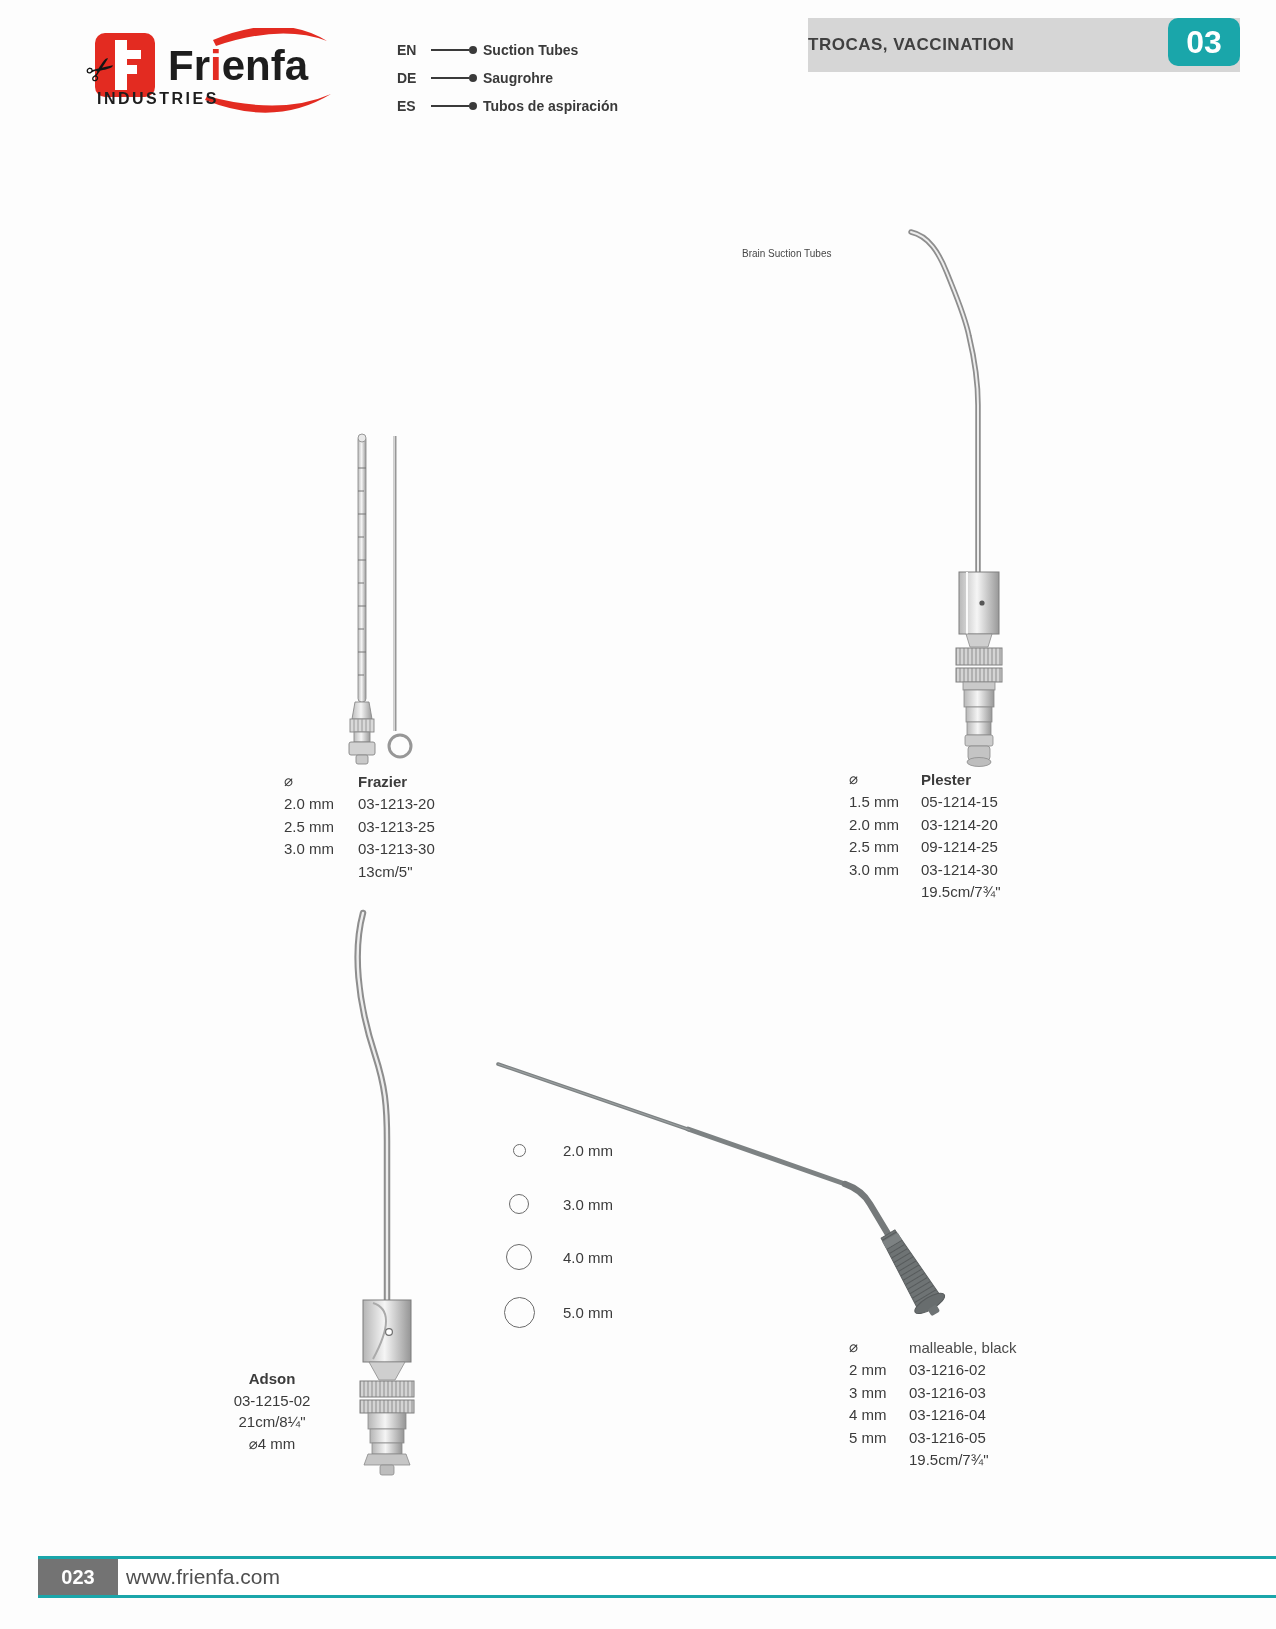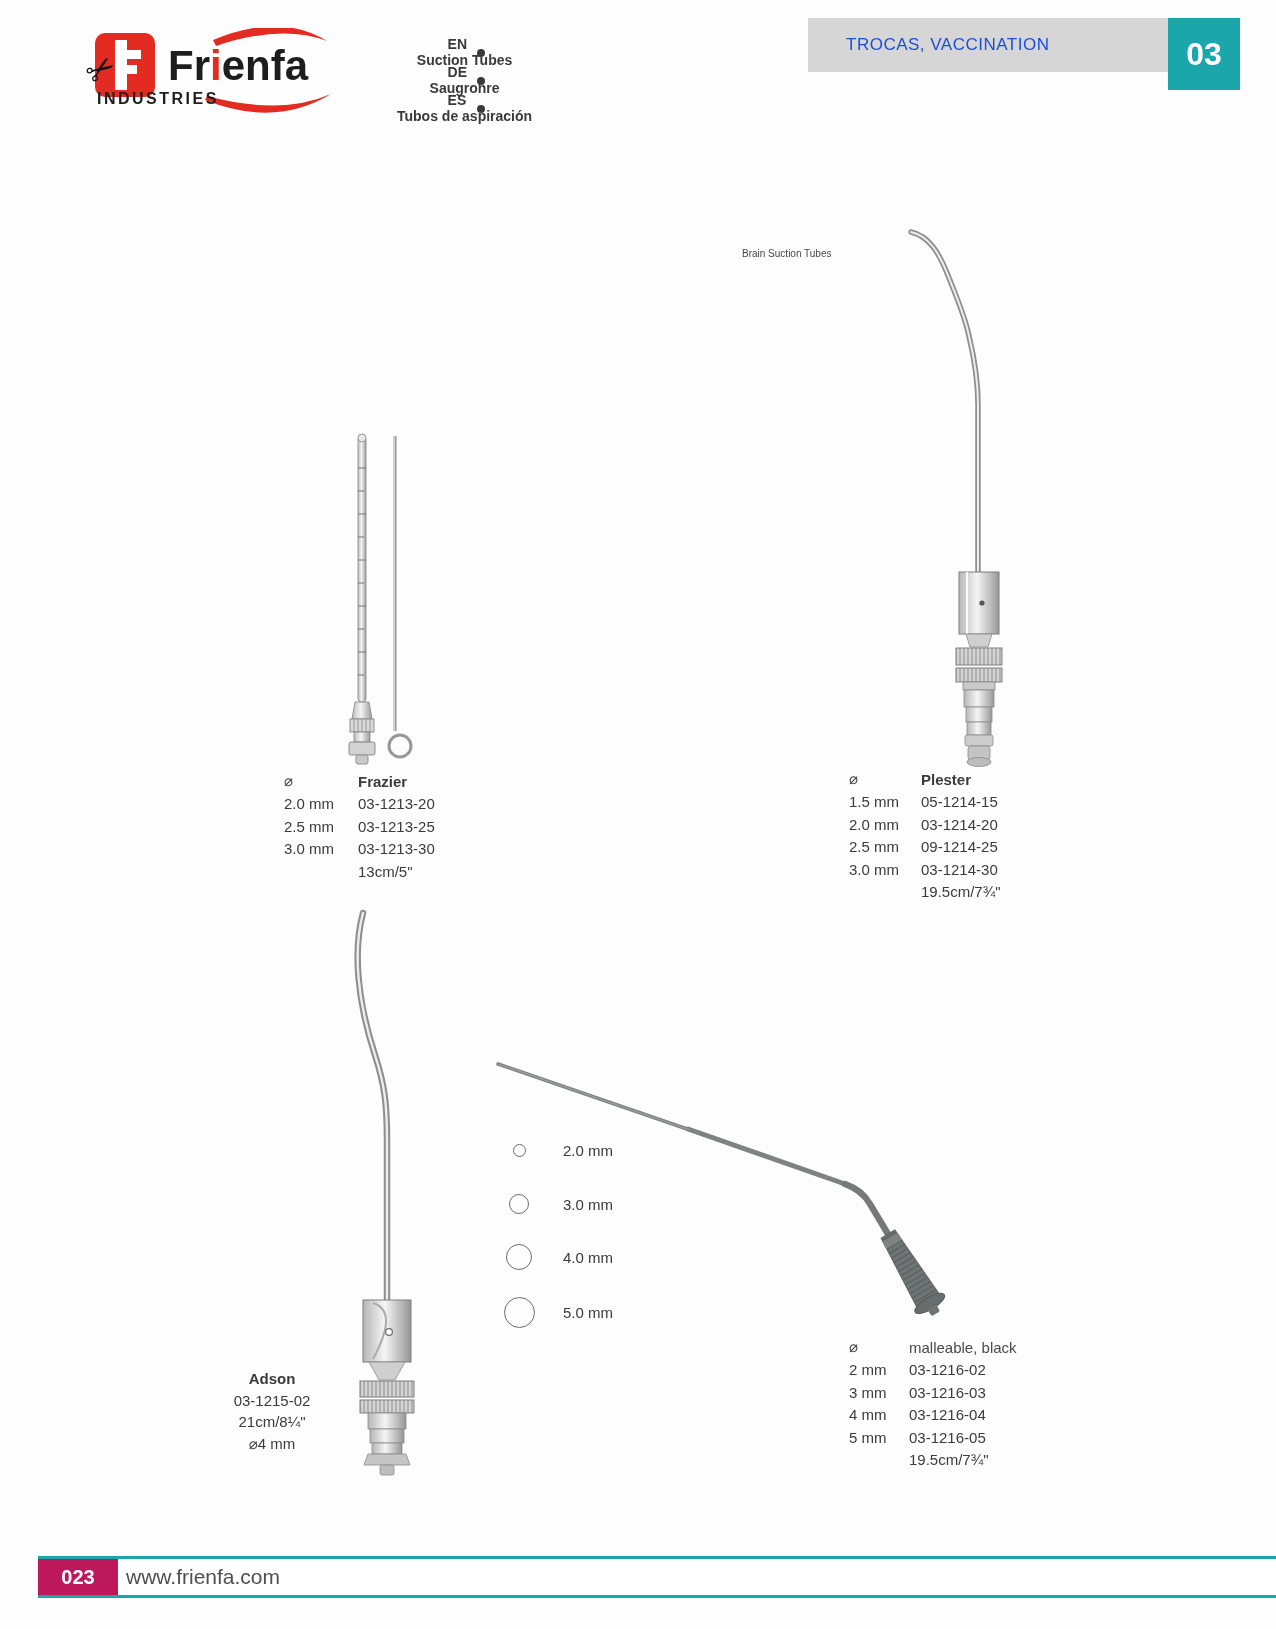--- a/index.html
+++ b/index.html
@@ -9,28 +9,28 @@
     position:relative; width:1276px; height:1629px;
     background:#fdfdfd; overflow:hidden; margin:0 auto;
   }
   
   .logo-wrap { position:absolute; left:85px; top:28px; width:300px; height:95px; }
   .logo-svg { position:absolute; left:0; top:0; }
   .brand-line { position:absolute; left:83px; top:14px; font-size:42px; font-weight:bold; color:#1d1d1d; letter-spacing:0px; }
   .brand-line .accent { color:#e32b21; }
   .brand-sub { position:absolute; left:12px; top:62px; font-size:16px; font-weight:bold; color:#1d1d1d; letter-spacing:2.5px; }
   .lang-block { position:absolute; left:397px; top:36px; }
-  .lang-row { display:flex; align-items:center; height:28px;flex-direction:column; }
+  .lang-row { display:flex; align-items:center; height:28px; }
   .lang-code { width:34px; font-size:14px; font-weight:bold; color:#3a3a3a; }
   .lang-line { width:38px; height:2px; background:#3a3a3a; position:relative; margin-right:14px; }
   .lang-line::after { content:""; position:absolute; right:-8px; top:-3px; width:8px; height:8px; border-radius:50%; background:#3a3a3a; }
   .lang-label { font-size:14px; font-weight:bold; color:#3a3a3a; }
   .cat-bar { position:absolute; left:808px; top:18px; width:432px; height:54px; background:#d6d6d6; display:flex; align-items:center; }
-  .cat-title { font-size:17px; font-weight:normal; color:#1d4ed8; letter-spacing:0.5px; padding-left:38px; }
-  .chapter-box { position:absolute; right:0; top:0; width:72px; height:72px; background:#1aa6aa; display:flex; align-items:center; justify-content:center; }
+  .cat-title { font-size:17px; font-weight:bold; color:#404040; letter-spacing:0.5px; }
+  .chapter-box { position:absolute; right:0; top:0; width:72px; height:48px; background:#1aa6aa; display:flex; align-items:center; justify-content:center;border-radius:10px; }
   .chapter-num { font-size:32px; font-weight:bold; color:#ffffff; }
   
   .annotation { position:absolute; left:742px; top:248px; font-size:10px; color:#474747; }
   
   .ptable { position:absolute; font-size:15px; color:#3b3b3b; }
   .ptable .trow { display:grid; height:22.5px; align-items:center; }
   .ptable .c1 { text-align:left; }
   .ptable .c2 { text-align:left; }
   .ptable .title { font-weight:bold; }
   .ptable .dia { font-size:15px; }
@@ -45,21 +45,21 @@
   .adson-block { position:absolute; left:172px; top:1368px; width:200px; text-align:center; font-size:15px; color:#3b3b3b; line-height:21.5px; }
   .adson-block .title { font-weight:bold; }
   
   .size-row { position:absolute; display:flex; align-items:center; height:40px; }
   .size-circle-box { width:44px; display:flex; align-items:center; justify-content:center; }
   .size-circle { border:1.6px solid #6b6b6b; border-radius:50%; background:transparent; }
   .size-label { margin-left:22px; font-size:15px; color:#3b3b3b; }
   
   .footer-bar { position:absolute; left:38px; top:1556px; right:0; height:42px;
     border-top:3px solid #1aa6aa; border-bottom:3px solid #1aa6aa; background:#ffffff; display:flex; }
-  .footer-pagebox { width:80px; height:100%; background:#be185d; display:flex; align-items:center; justify-content:center; }
+  .footer-pagebox { width:80px; height:100%; background:#737373; display:flex; align-items:center; justify-content:center; }
   .footer-pagenum { color:#ffffff; font-size:20px; font-weight:bold; }
   .footer-url { display:flex; align-items:center; padding-left:8px; font-size:21px; color:#4f4f4f; }
   .instr { position:absolute; }
 </style>
 </head>
 <body>
 
 <div class="page">
 
   <div class="logo-wrap">

